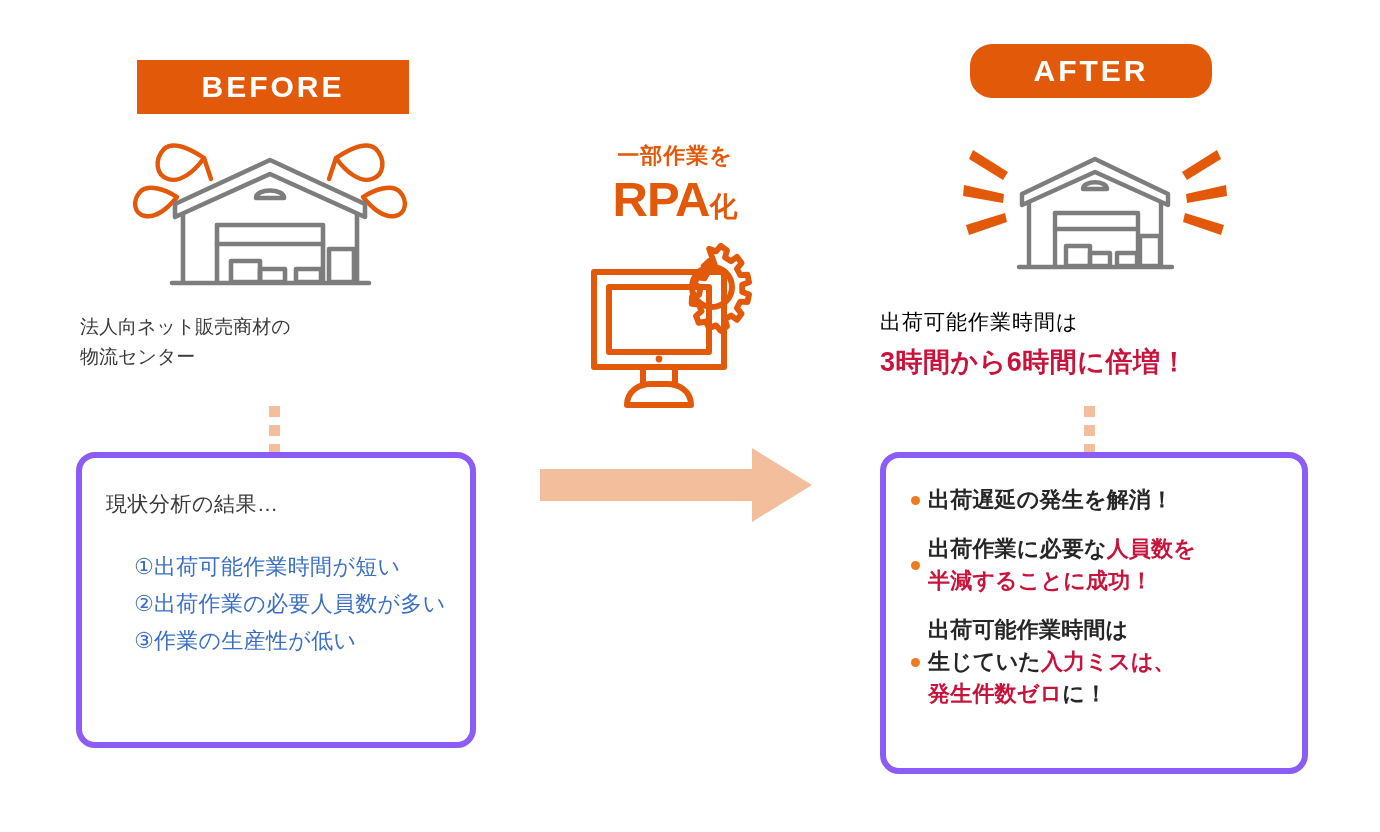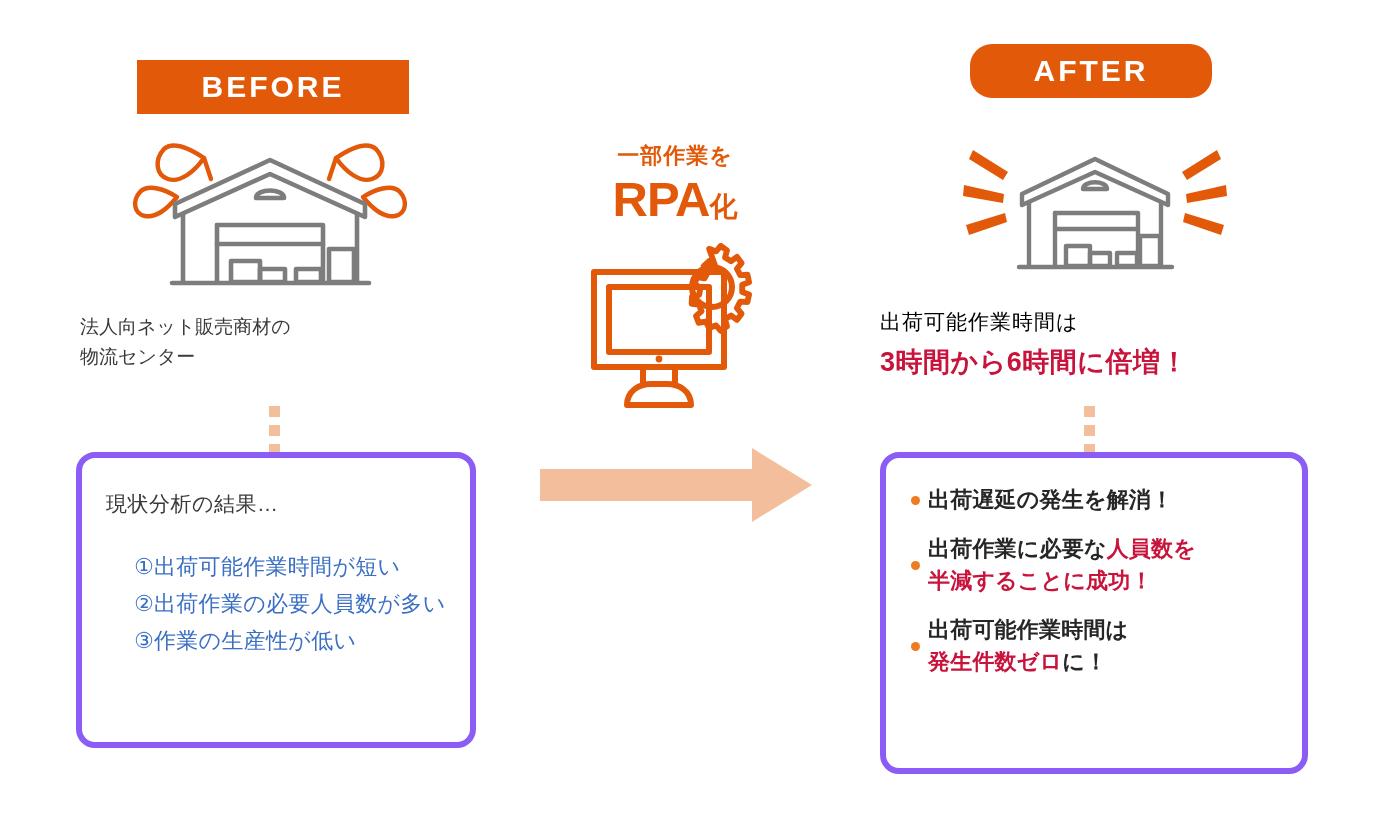--- a/index.html
+++ b/index.html
@@ -341,19 +341,20 @@
             <div><span>出荷作業に必要な</span><span class="hl">人員数を</span></div>
             <div><span class="hl">半減することに成功！</span></div>
           </div>
         </div>
         <div class="arow">
           <div class="bullet">
             <i></i>
           </div>
           <div class="atext">
             <div><span>出荷可能作業時間は</span></div>
+            <div><span>生じていた</span><span class="hl">入力ミスは、</span></div>
             <div><span class="hl">発生件数ゼロ</span><span>に！</span></div>
           </div>
         </div>
       </div>
   </div>
 
 </div>
 
 </body></html>

